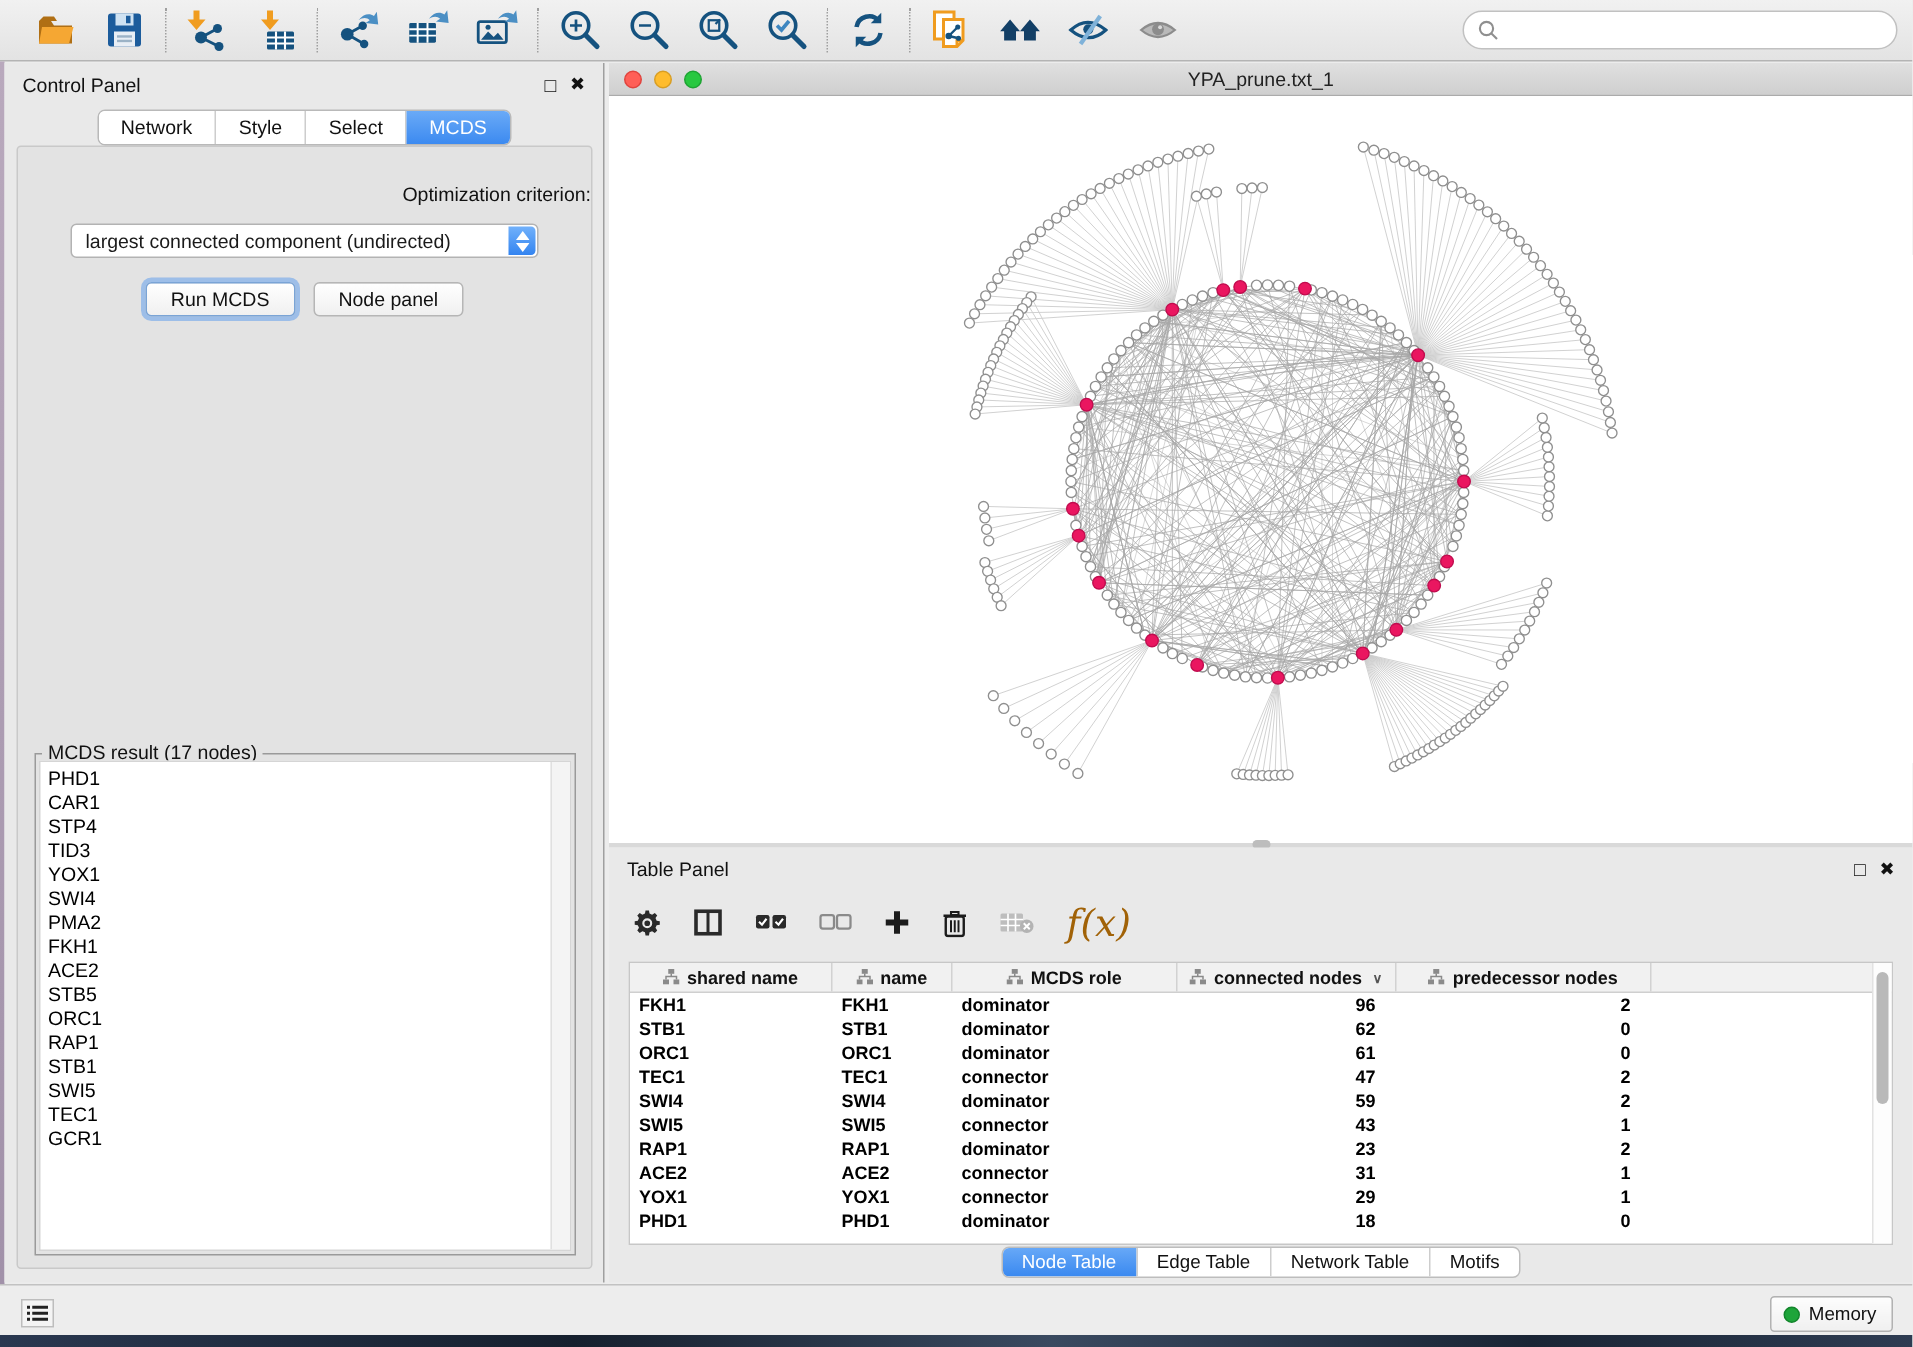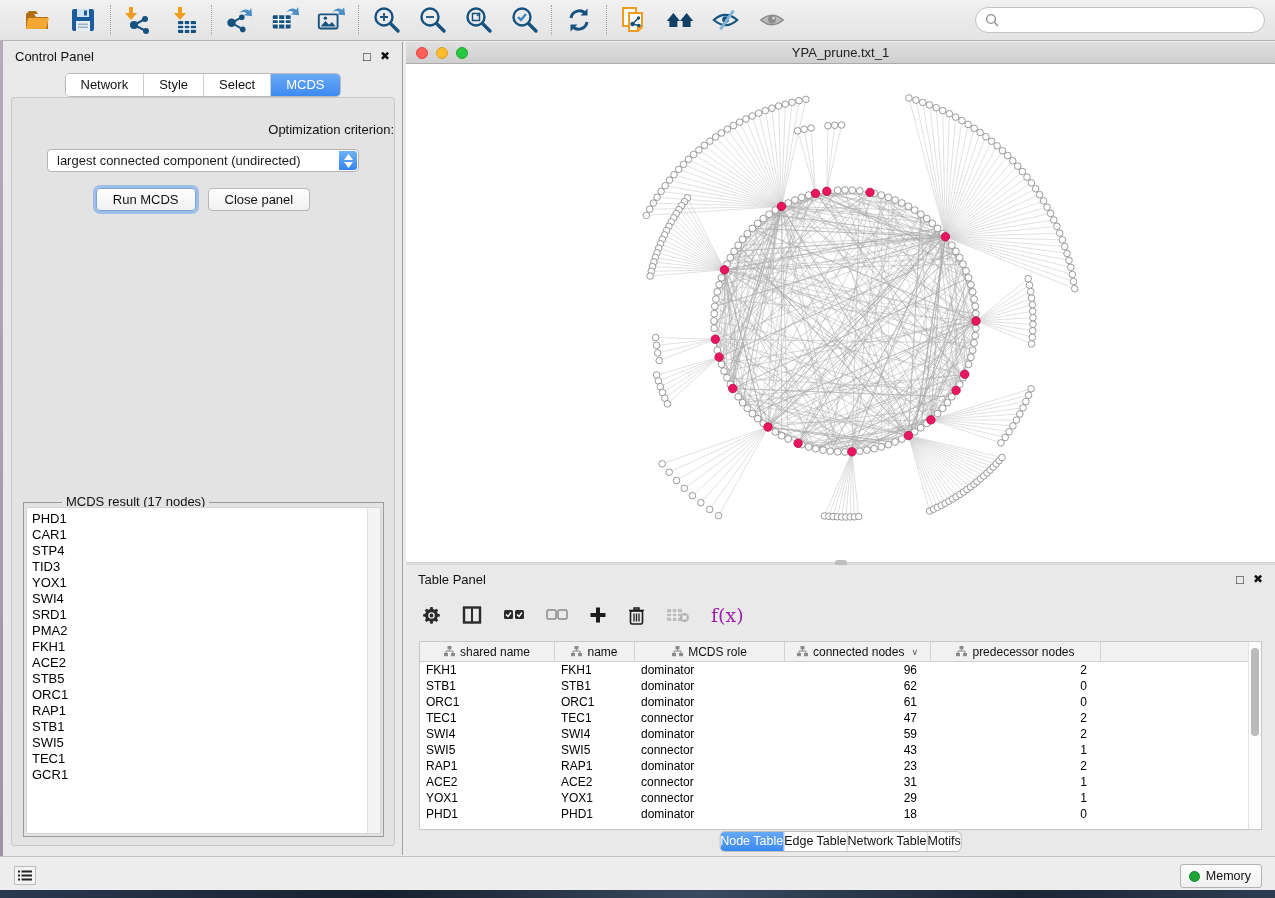--- a/index.html
+++ b/index.html
@@ -49,21 +49,21 @@
   .sel-stepper { position:absolute; right:1px; top:1px; bottom:1px; width:18px; border-radius:0 3px 3px 0;
     background:linear-gradient(#71b1fb,#3384f0); display:flex; flex-direction:column; align-items:center; justify-content:center; gap:2px; }
   .sel-stepper svg { display:block; }
   .btn-row { display:flex; justify-content:center; gap:12px; margin-top:13px; }
   .mac-btn { height:23px; padding:0 16px; font-size:13px; color:#111; background:linear-gradient(#fff,#f0f0f0);
     border:1px solid #b6b6b6; border-radius:4px; font-family:"Liberation Sans",sans-serif; }
   .mac-btn.focused { box-shadow:0 0 0 3px rgba(110,165,235,.6); border-color:#7aa4d6; }
 
   .result-group { position:absolute; left:11px; right:10px; top:404px; bottom:8px;
     border:1px solid #9a9a9a; }
-  .result-legend { position:absolute; top:-9px; left:4px; background:#e3e3e3; padding:0 4px; font-size:13px; color:#111;margin-left:34px; }
+  .result-legend { position:absolute; top:-9px; left:4px; background:#e3e3e3; padding:0 4px; font-size:13px; color:#111; }
   .result-list { position:absolute; left:2px; right:2px; top:4px; bottom:2px; background:#fff;
     border:1px solid #d5d5d5; overflow:hidden; }
   .result-scroll { position:absolute; right:0; top:0; bottom:0; width:13px; background:#f4f4f4; border-left:1px solid #e0e0e0; }
   .result-items { padding:3px 0 0 5px; }
   .result-items div { font-size:13px; line-height:16px; color:#000; }
 
   
   .net-panel { position:absolute; left:406px; top:42px; width:869px; height:520px; background:#fff; }
   .net-titlebar { height:22px; background:linear-gradient(#e0e0e0,#cfcfcf); border-bottom:1px solid #ababab;
     display:flex; align-items:center; position:relative; }
@@ -73,37 +73,37 @@
   .net-canvas { position:absolute; left:0; top:22px; width:869px; height:498px; background:#fff; }
 
   .hdiv { position:absolute; left:406px; top:562px; width:869px; height:3px; background:#d9d9d9; }
   .hdiv-grip { position:absolute; left:50%; top:-2px; transform:translateX(-50%); width:12px; height:6px;
     background:#bdbdbd; border-radius:3px; }
 
   
   .table-panel { position:absolute; left:406px; top:565px; width:869px; height:290px; background:#e9e9e9; }
   .tp-toolbar { position:absolute; left:16px; top:33px; height:34px; display:flex; align-items:center; gap:21px; }
   .tp-icon { display:flex; align-items:center; justify-content:center; }
-  .fx { font-family:"DejaVu Serif", serif; font-size:19px; color:#a21caf; }
-
-  .node-table { position:absolute; left:13px; right:13px; top:76px; bottom:25px; background:#fff; border:1px solid #c7c7c7; }
+  .fx { font-family:"DejaVu Serif", serif; font-style:italic; font-size:25px; color:#a16207; }
+
+  .node-table { position:absolute; left:13px; right:13px; top:76px; bottom:25px; background:#fff; border:1px solid #c7c7c7;font-weight:bold; }
   .nt-header { display:flex; height:20px; background:#f1f1f1; border-bottom:1px solid #cfcfcf; }
   .nt-hcell { display:flex; align-items:center; justify-content:center; gap:5px; font-size:12px; color:#111;
     border-right:1px solid #d2d2d2; position:relative; }
   .nt-hcell .sortmark { font-size:9px; color:#555; margin-left:2px; }
   .nt-body { font-size:12px; }
   .nt-row { display:flex; height:16px; line-height:16px; }
   .nt-cell { overflow:hidden; white-space:nowrap; padding:0 6px; color:#000; }
   .nt-cell.num { text-align:right; padding-right:14px; }
   .nt-scroll { position:absolute; right:0; top:0; bottom:0; width:13px; background:#fdfdfd; border-left:1px solid #e2e2e2; }
   .nt-thumb { position:absolute; left:2px; right:2px; top:6px; height:88px; background:#b9b9b9; border-radius:5px; }
 
   .tp-tabs { position:absolute; left:50%; transform:translateX(-50%); bottom:3px; display:flex;
     background:#fff; border:1px solid #bdbdbd; border-radius:5px; overflow:hidden; }
-  .tp-tab { padding:0 0; height:19px; line-height:19px; font-size:12.5px; color:#111; border-right:1px solid #cdcdcd; }
+  .tp-tab { padding:0 13px; height:19px; line-height:19px; font-size:12.5px; color:#111; border-right:1px solid #cdcdcd; }
   .tp-tab:last-child { border-right:none; }
   .tp-tab.active { background:linear-gradient(#67a8f7,#3a89f0); color:#fff; }
 
   
   .status-bar { position:absolute; left:0; top:856px; width:1275px; height:34px;
     background:#ededed; border-top:1px solid #c2c2c2; }
   .list-btn { position:absolute; left:14px; top:9px; width:22px; height:19px; background:#f4f4f4;
     border:1px solid #bdbdbd; display:flex; align-items:center; justify-content:center; }
   .memory-btn { position:absolute; right:13px; top:7px; height:24px; padding:0 10px 0 8px;
     background:linear-gradient(#fdfdfd,#f0f0f0); border:1px solid #b2b2b2; border-radius:3px;
@@ -300,34 +300,33 @@
         <svg width="9" height="6" viewBox="0 0 9 6">
             <path d="M4.5 0 L9 6 H0 Z" fill="#fff"></path>
           </svg>
         <svg width="9" height="6" viewBox="0 0 9 6">
             <path d="M4.5 6 L0 0 H9 Z" fill="#fff"></path>
           </svg>
       </span>
     </div>
     <div class="btn-row">
       <button class="mac-btn focused">Run MCDS</button>
-      <button class="mac-btn">Close panel</button>
+      <button class="mac-btn">Node panel</button>
     </div>
 
     <div class="result-group">
       <span class="result-legend">MCDS result (17 nodes)</span>
       <div class="result-list">
         <div class="result-items">
             <div>PHD1</div>
             <div>CAR1</div>
             <div>STP4</div>
             <div>TID3</div>
             <div>YOX1</div>
             <div>SWI4</div>
-            <div>SRD1</div>
             <div>PMA2</div>
             <div>FKH1</div>
             <div>ACE2</div>
             <div>STB5</div>
             <div>ORC1</div>
             <div>RAP1</div>
             <div>STB1</div>
             <div>SWI5</div>
             <div>TEC1</div>
             <div>GCR1</div>

